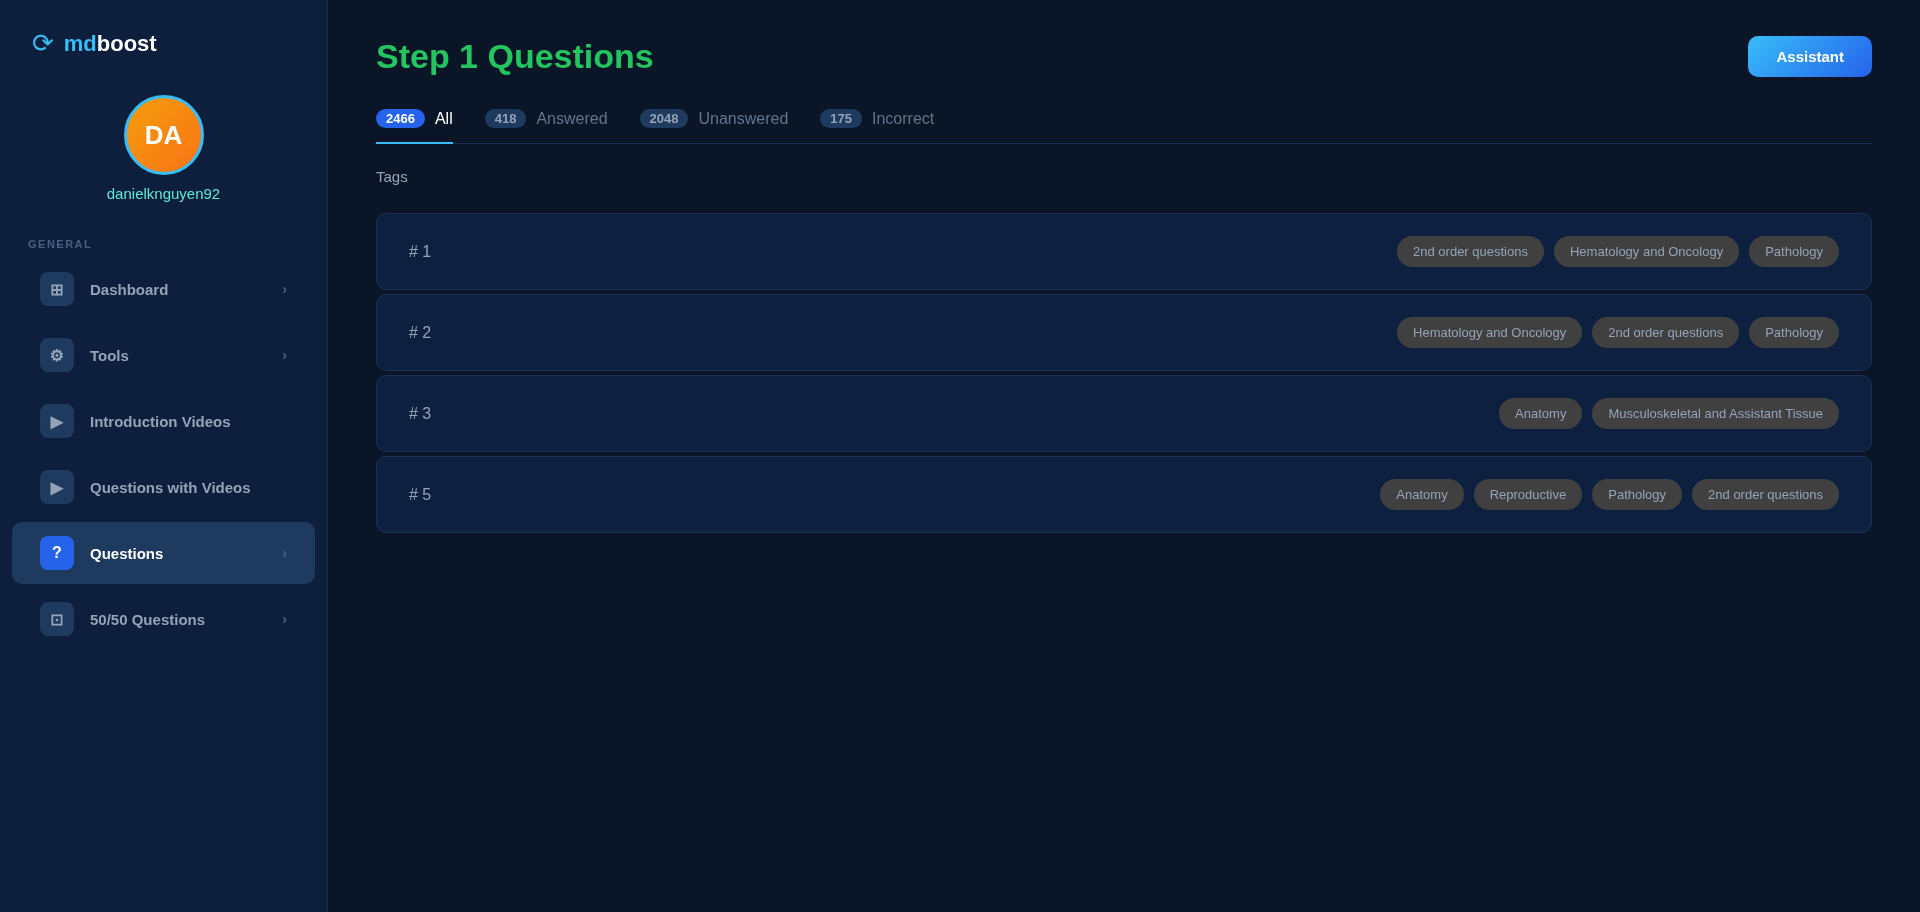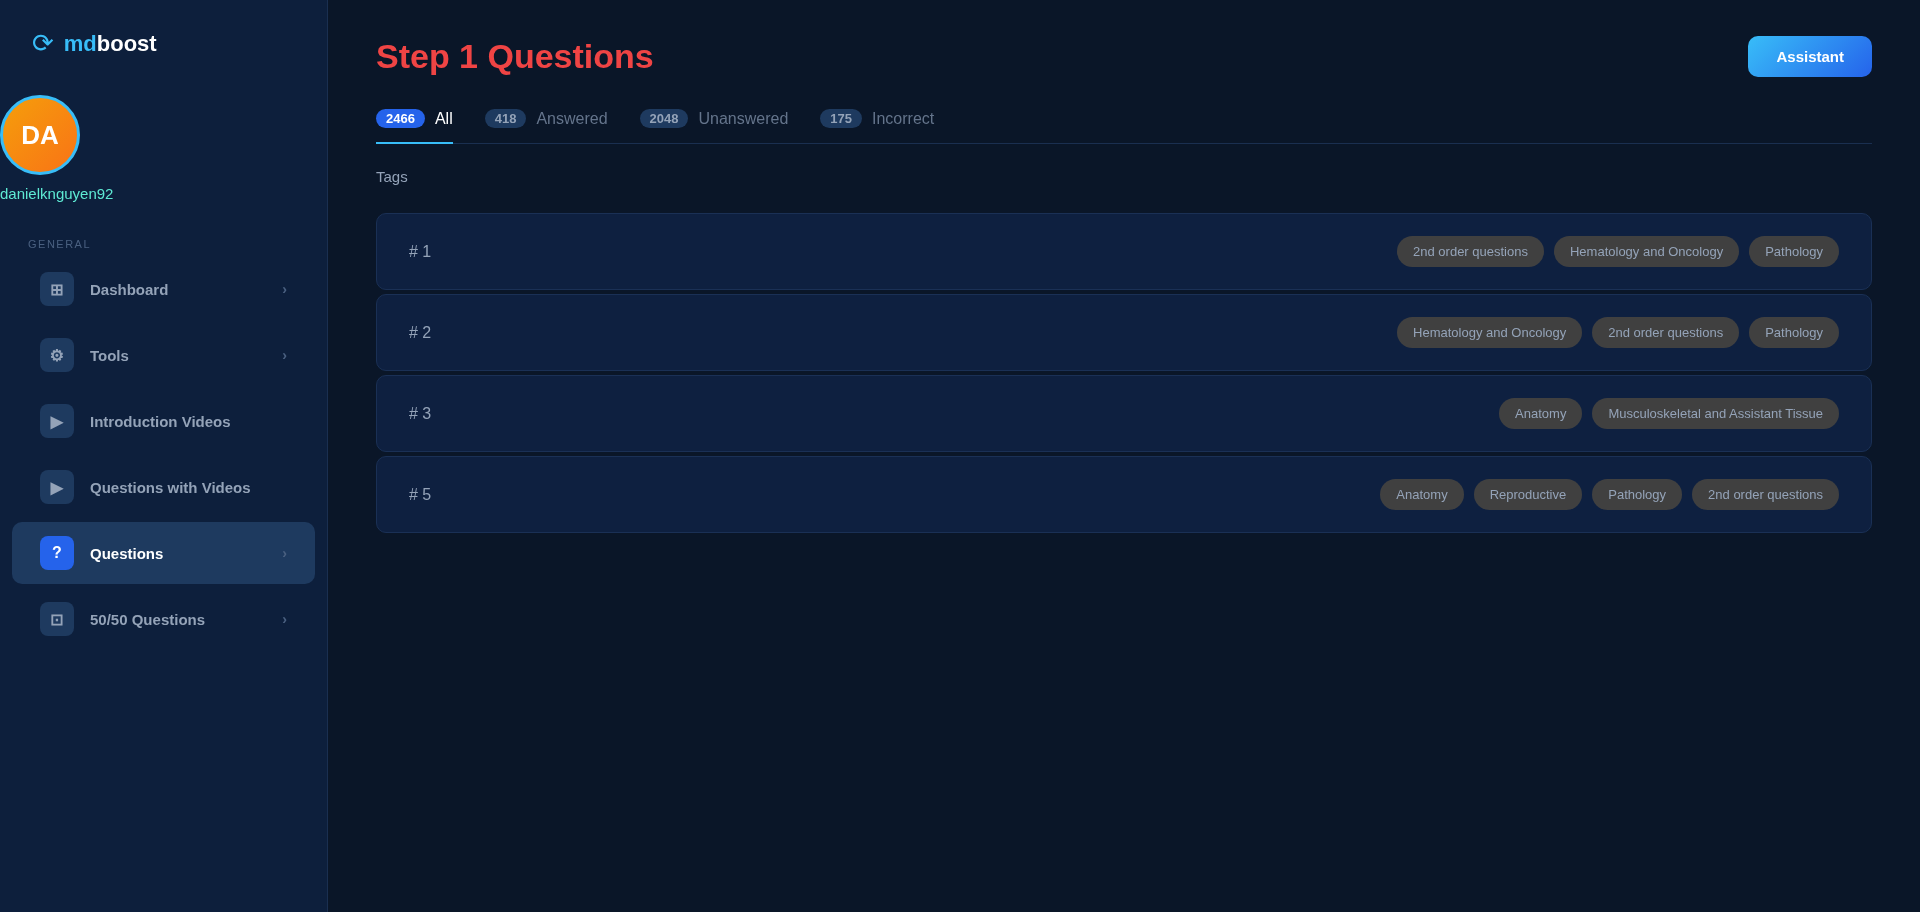--- a/index.html
+++ b/index.html
@@ -42,20 +42,21 @@
       color: #fff;
     }
 
     .logo-text span {
       color: #38bdf8;
     }
 
     .avatar-area {
       display: flex;
       flex-direction: column;
+      align-items: center;
       padding: 12px 0 28px;
     }
 
     .avatar-circle {
       width: 80px;
       height: 80px;
       border-radius: 50%;
       background: linear-gradient(135deg, #f59e0b, #f97316);
       border: 3px solid #38bdf8;
       display: flex;
@@ -69,21 +70,21 @@
 
     .username {
       font-size: 15px;
       color: #5eead4;
       font-weight: 500;
     }
 
     .section-label {
       font-size: 11px;
       color: #4a6080;
-      font-weight: 400;
+      font-weight: 700;
       letter-spacing: 1.5px;
       padding: 8px 28px 6px;
       text-transform: uppercase;
     }
 
     .nav-item {
       display: flex;
       align-items: center;
       padding: 14px 28px;
       gap: 16px;
@@ -134,21 +135,21 @@
     .main-header {
       display: flex;
       justify-content: space-between;
       align-items: center;
       margin-bottom: 32px;
     }
 
     .page-title {
       font-size: 34px;
       font-weight: 700;
-      color: #ef4444;
+      color: #22c55e;
     }
 
     .assistant-btn {
       background: linear-gradient(135deg, #38bdf8, #2563eb);
       color: #fff;
       border: none;
       border-radius: 10px;
       padding: 12px 28px;
       font-size: 15px;
       font-weight: 600;

